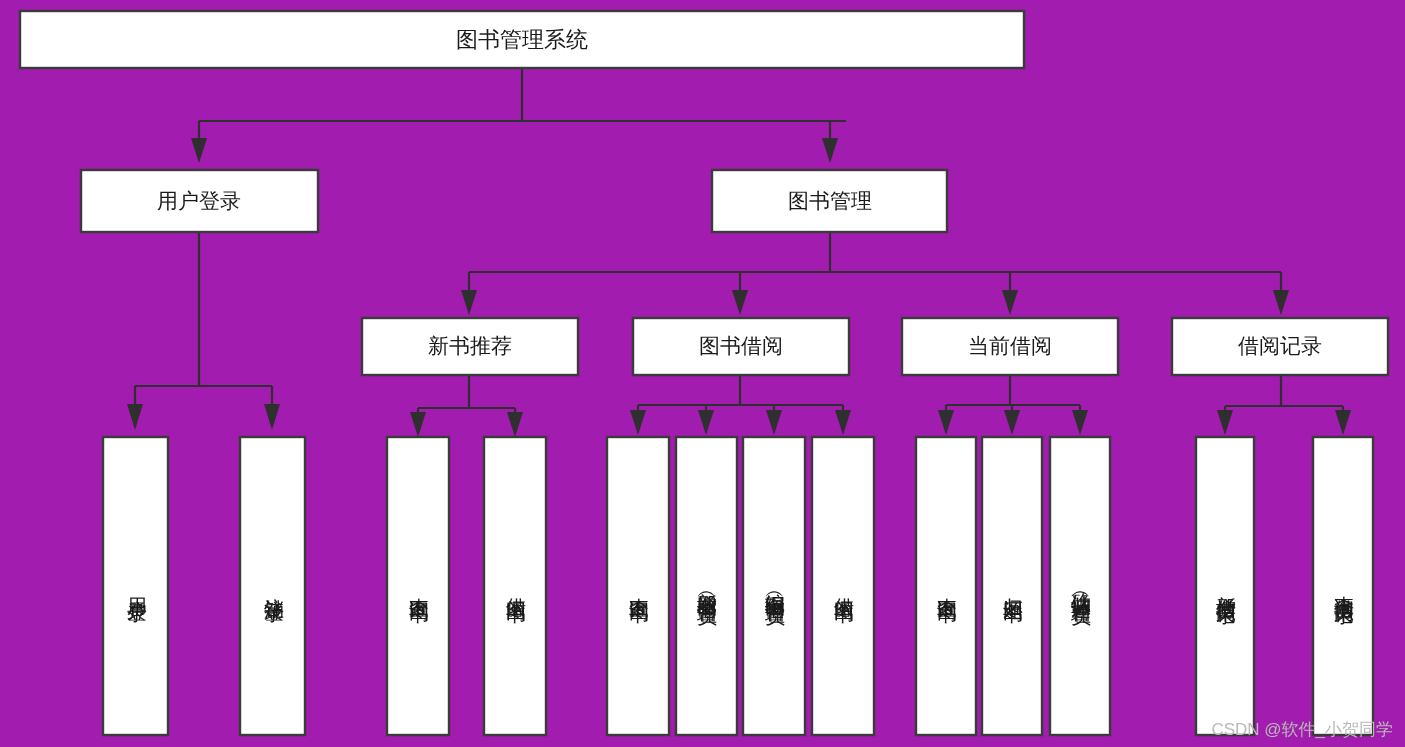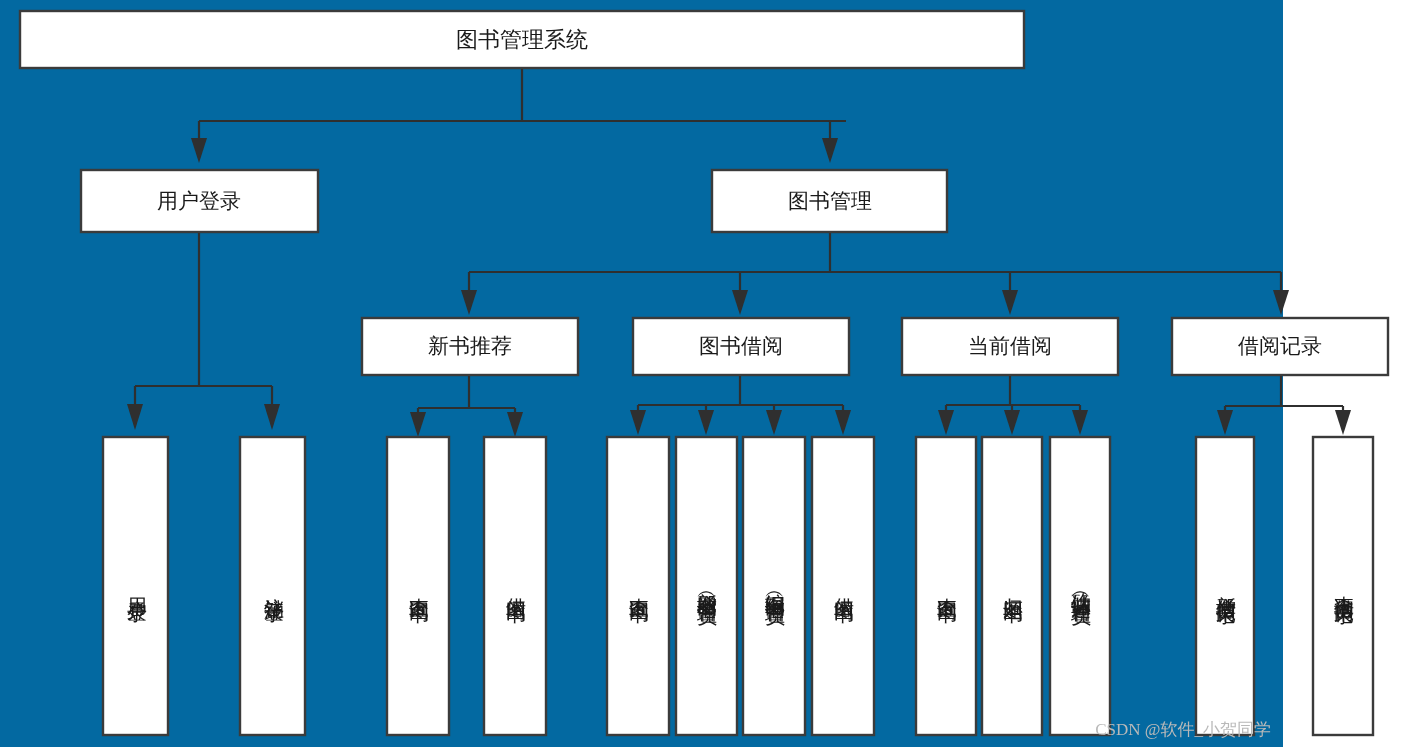--- a/index.html
+++ b/index.html
@@ -9,23 +9,23 @@
     background: #ffffff;
   }
   body {
     width: 1405px;
     height: 747px;
     overflow: hidden;
     font-family: "DejaVu Sans", "Liberation Sans", sans-serif;
   }
   #diagram-root {
     position: relative;
-    width: 1283px;
+    width: 1405px;
     height: 747px;
-    background: #0369a1;
+    background: #a21caf;
   }
   svg#tree-svg {
     display: block;
     width: 1405px;
     height: 747px;
   }
   .node-box {
     fill: #ffffff;
     stroke: #3b3b3b;
     stroke-width: 2.4;
@@ -61,21 +61,21 @@
     font-size: 20px;
     writing-mode: vertical-rl;
     glyph-orientation-vertical: 0;
     text-orientation: upright;
     letter-spacing: 2px;
   }
   .watermark {
     position: absolute;
     right: 12px;
     bottom: 6px;
-    font-family: Liberation Serif, serif;
+    font-family: Liberation Sans, sans-serif;
     font-size: 17px;
     color: #b9b9b9;
     white-space: nowrap;
     user-select: none;
     pointer-events: none;
   }
 </style>
 </head>
 <body>
 

